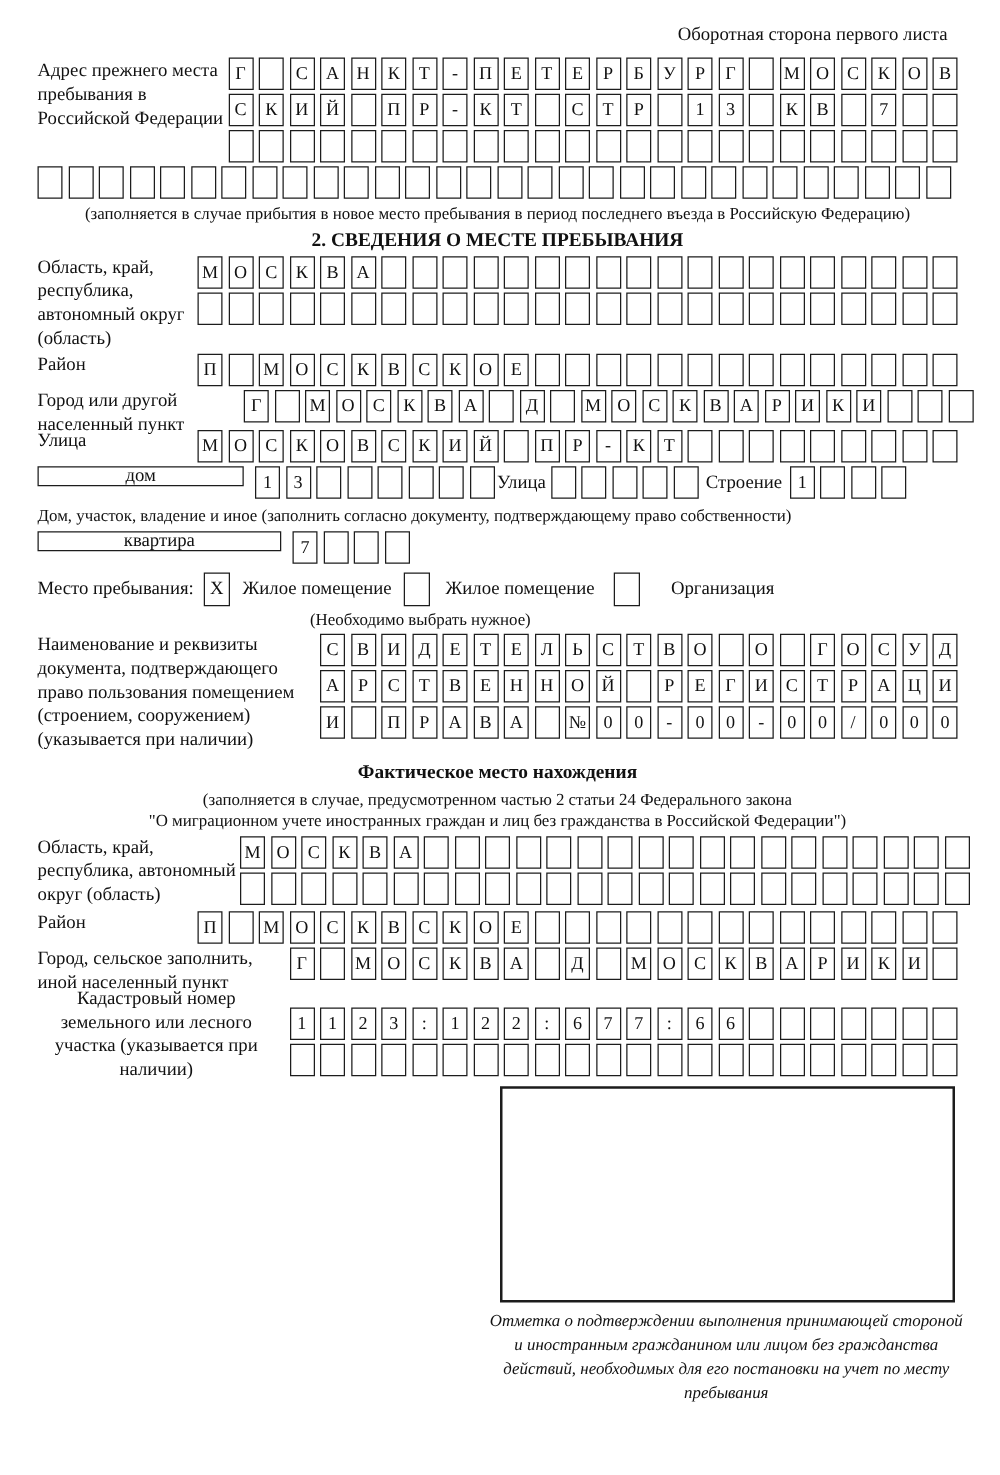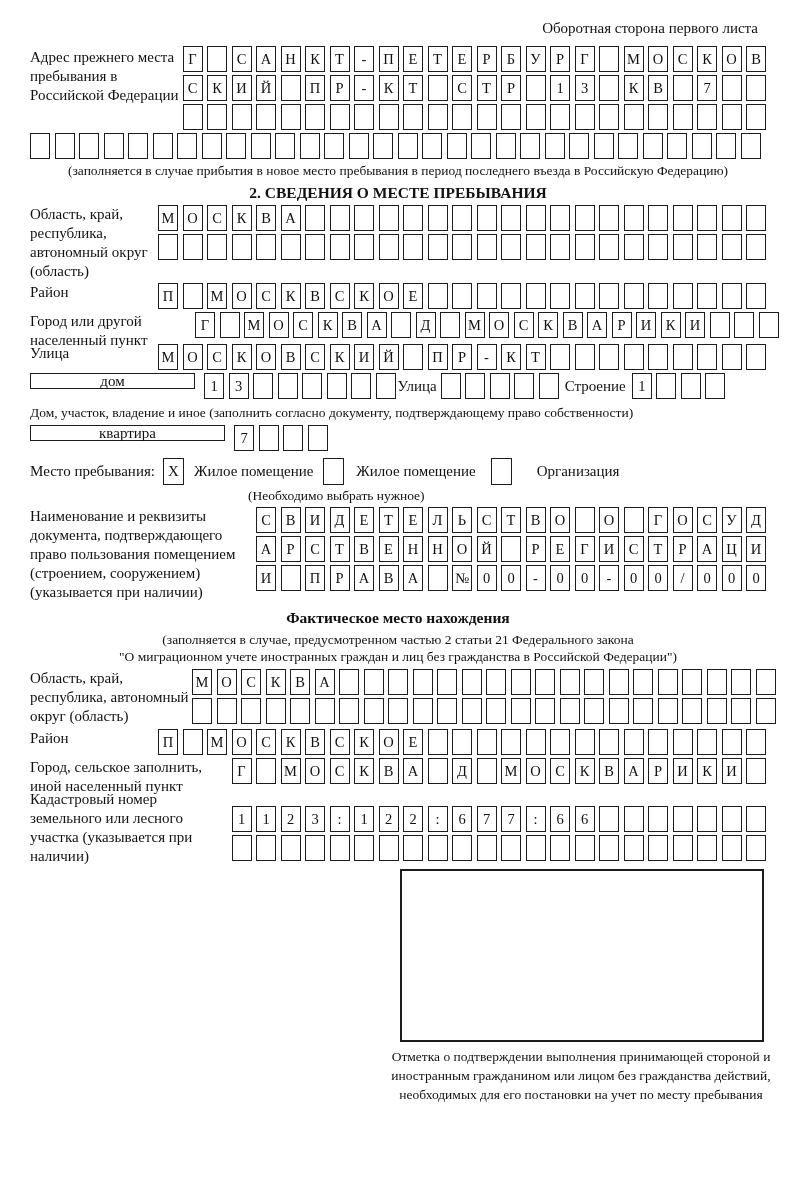--- a/index.html
+++ b/index.html
@@ -47,21 +47,21 @@
     width: 21px; height: 27px; border: 1.6px solid #1c1c1c;
     font-size: 15px; flex: 0 0 auto;
   }
 
   .stamp-box {
     width: 364px; height: 173px; border: 2px solid #1c1c1c;
     margin-left: 370px;
   }
   .stamp-caption {
     width: 382px; margin-left: 360px; margin-top: 5px;
-    text-align: center; font-size: 13.5px; line-height: 19px;
+    text-align: center; font-size: 13.5px; line-height: 19px; font-style: italic;
   }
 
   .mt2 { margin-top: 2px; } .mt3 { margin-top: 3px; } .mt4 { margin-top: 4px; }
   .mt6 { margin-top: 6px; } .mt16 { margin-top: 16px; }
 </style>
 </head>
 <body>
 
 <div class="page">
 
@@ -458,21 +458,21 @@
           <span class="cell">0</span>
           <span class="cell">/</span>
           <span class="cell">0</span>
           <span class="cell">0</span>
           <span class="cell">0</span>
         </div>
     </div>
   </div>
 
   <div class="sec-title mt6">Фактическое место нахождения</div>
-  <div class="caption center mt4">(заполняется в случае, предусмотренном частью 2 статьи 21 Федерального закона</div>
+  <div class="caption center mt4">(заполняется в случае, предусмотренном частью 2 статьи 24 Федерального закона</div>
   <div class="caption center">"О миграционном учете иностранных граждан и лиц без гражданства в Российской Федерации")</div>
 
   <div class="fr mt4">
     <div class="flabel" style="width:162px;">Область, край, республика, автономный округ (область)</div>
     <div class="cellstack">
       <div class="cellrow">
           <span class="cell">М</span>
           <span class="cell">О</span>
           <span class="cell">С</span>
           <span class="cell">К</span>
@@ -578,21 +578,21 @@
         <span class="cell">В</span>
         <span class="cell">А</span>
         <span class="cell">Р</span>
         <span class="cell">И</span>
         <span class="cell">К</span>
         <span class="cell">И</span>
         <span class="cell"></span>
       </div>
   </div>
 
-  <div class="fr" style="margin-top:-6px;">
+  <div class="fr" style="margin-top:-6px;text-align:center;">
     <div class="flabel" style="width:190px;">Кадастровый номер земельного или лесного участка (указывается при наличии)</div>
     <div class="cellstack mt16">
       <div class="cellrow">
           <span class="cell">1</span>
           <span class="cell">1</span>
           <span class="cell">2</span>
           <span class="cell">3</span>
           <span class="cell">:</span>
           <span class="cell">1</span>
           <span class="cell">2</span>

